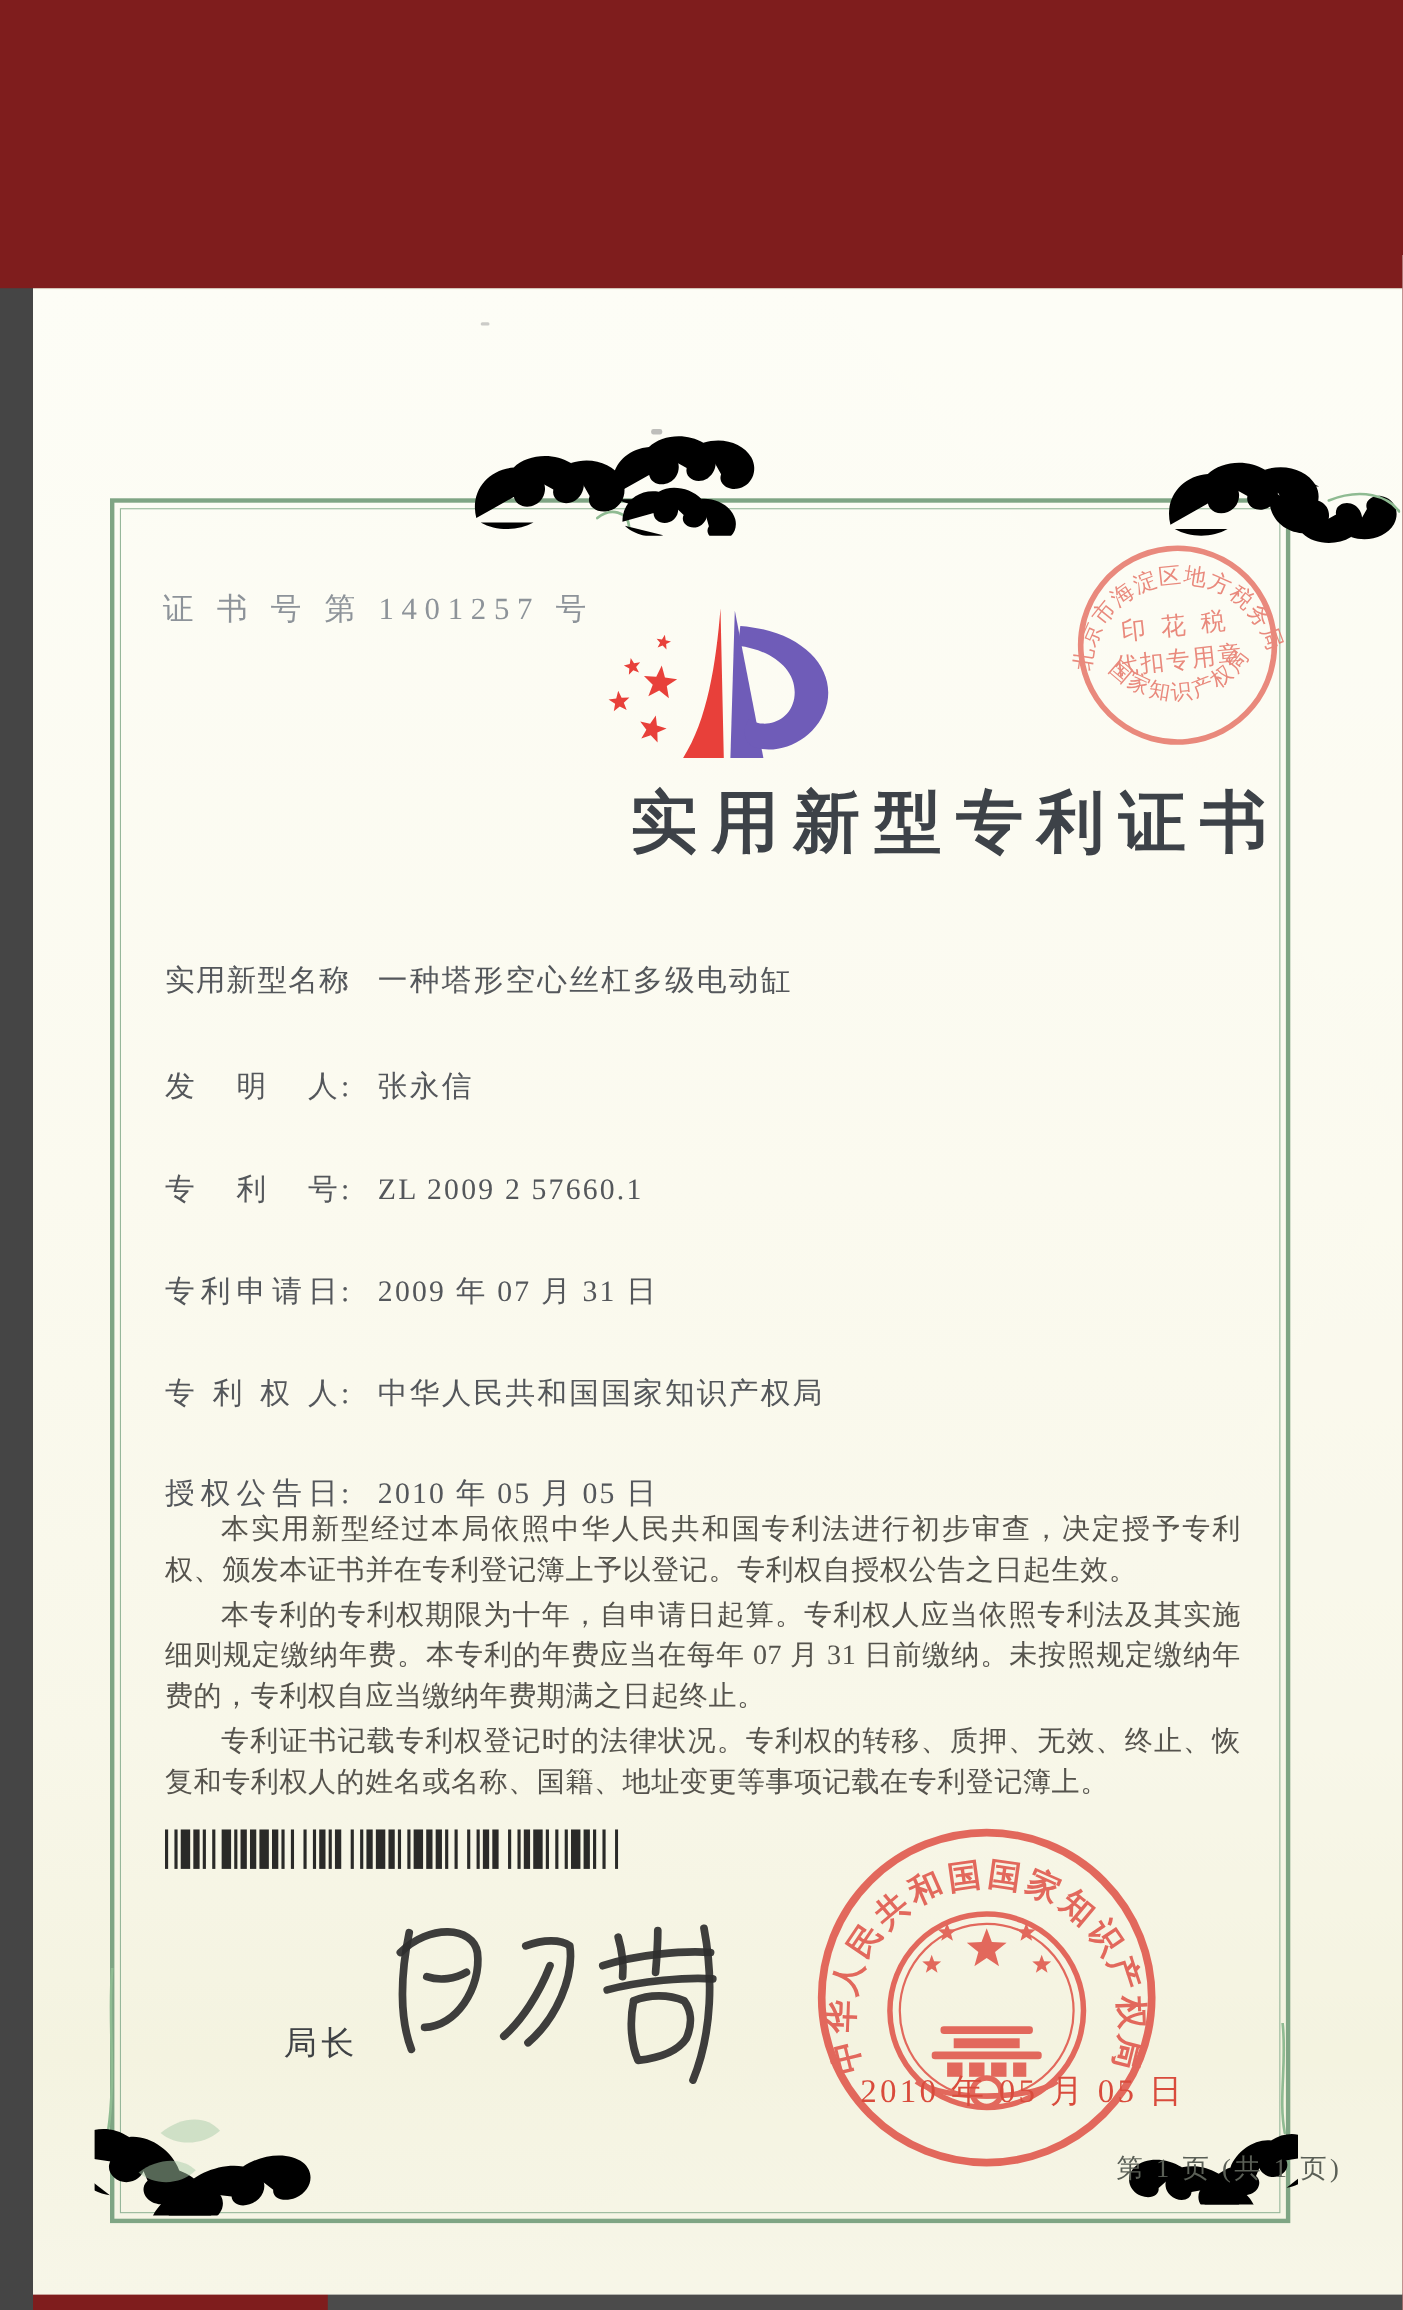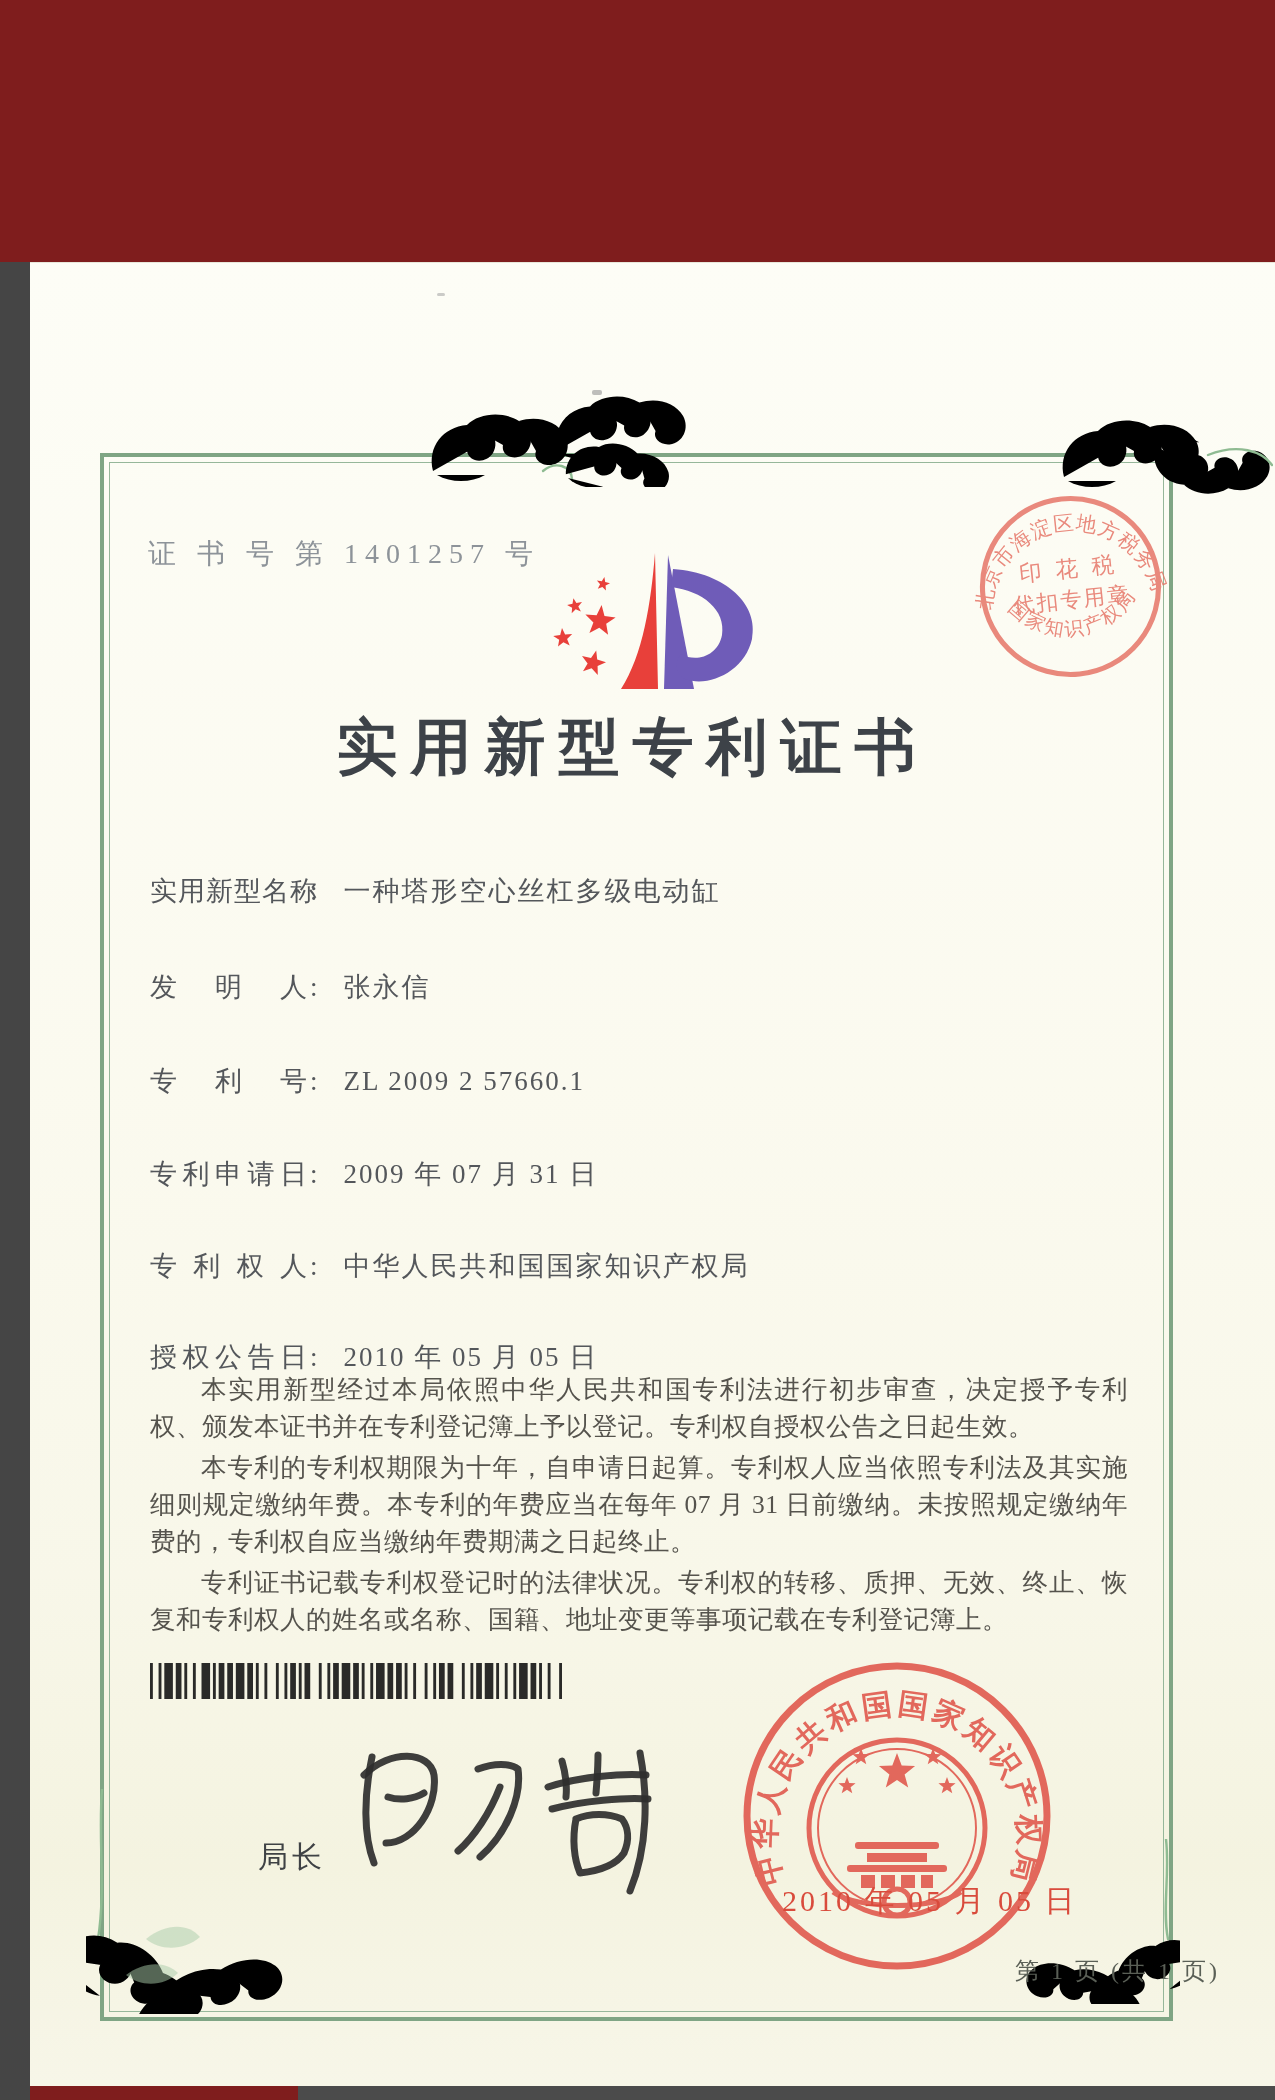--- a/index.html
+++ b/index.html
@@ -21,21 +21,21 @@
     border-top:1px solid rgba(0,0,0,0.06);
   }
 
   
   .frame{left:70px;top:190px;width:1065px;height:1560px;border:4px solid var(--frame_green);}
   .frame-inner{position:absolute;left:5px;top:5px;right:5px;bottom:5px;border:1px solid #96b79a;}
 
   .cert-no{left:118px;top:272px;font-size:28px;letter-spacing:7px;color:#8d9399;}
 
   .title{
-    left:70px;top:444px;width:1065px;text-align:center;
+    left:70px;top:444px;width:1065px;text-align:right;
     font-size:61px;font-weight:700;letter-spacing:13px;color:#3d4248;
   }
 
   .field-row{left:120px;font-size:27px;color:#54575b;white-space:nowrap;}
   .f-label{display:inline-block;width:158px;text-align:justify;text-align-last:justify;letter-spacing:1px;vertical-align:baseline;}
   .f-colon{margin-left:2px;}
   .f-value{margin-left:26px;letter-spacing:2px;}
   .row0{top:610px;} .row1{top:706px;} .row2{top:800px;}
   .row3{top:893px;} .row4{top:985px;} .row5{top:1076px;}
 

